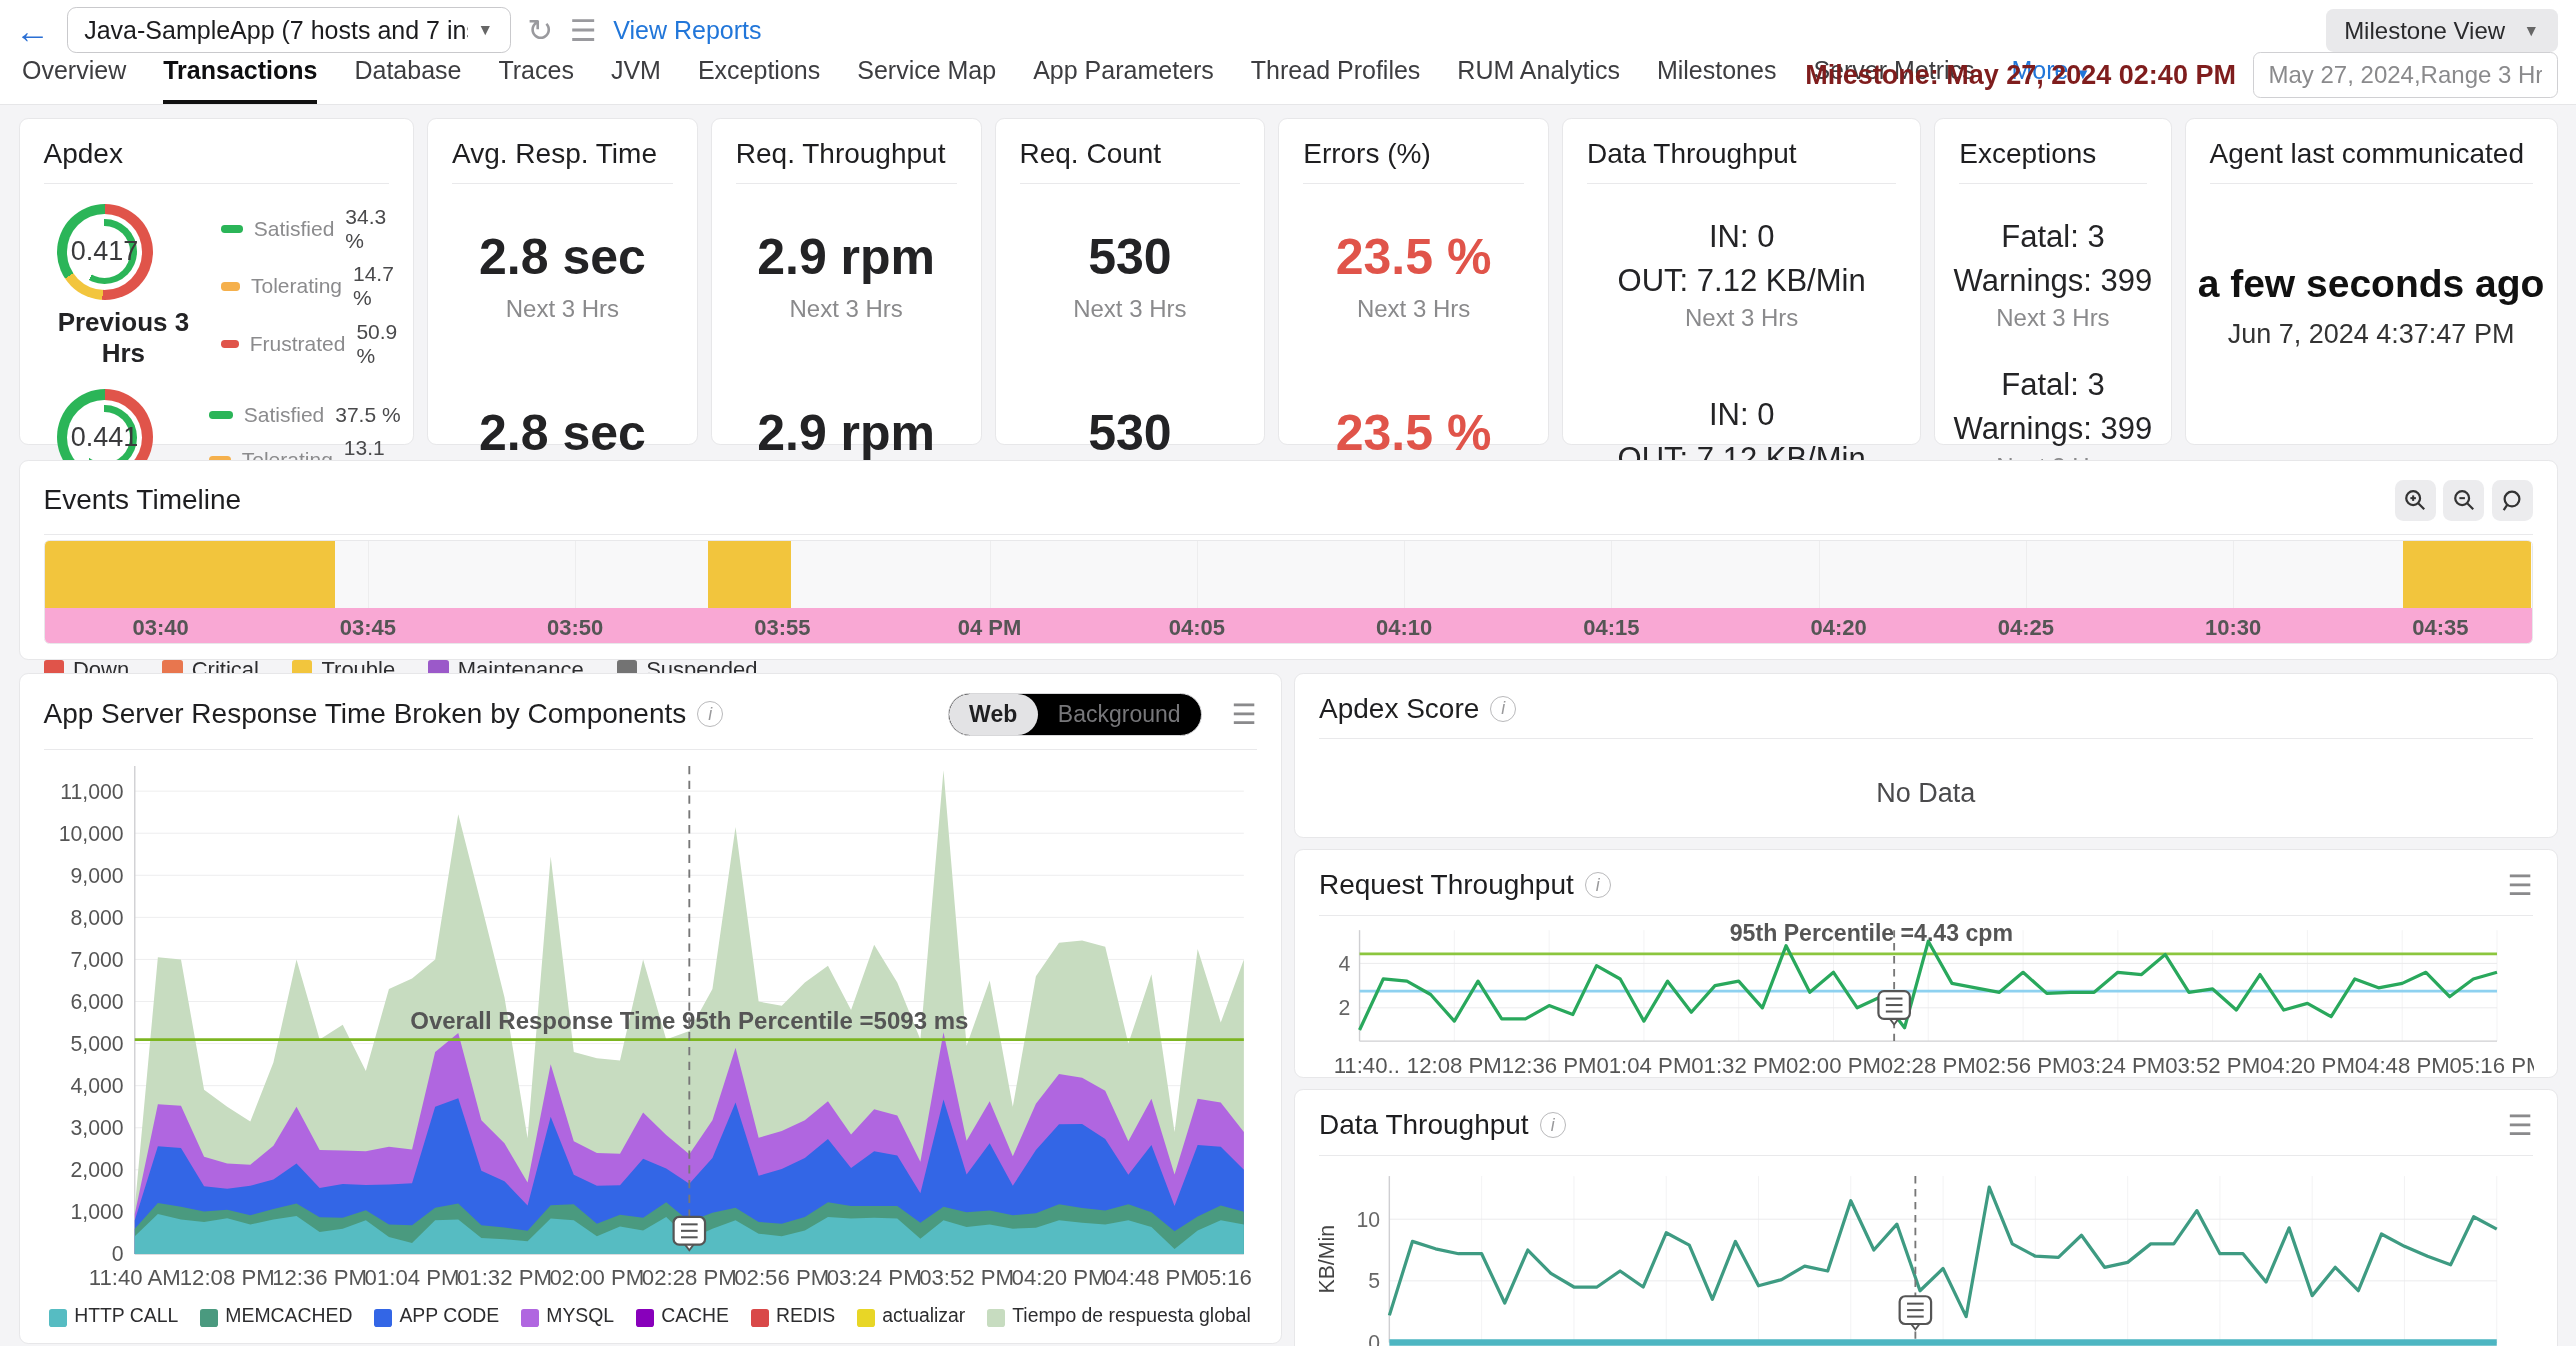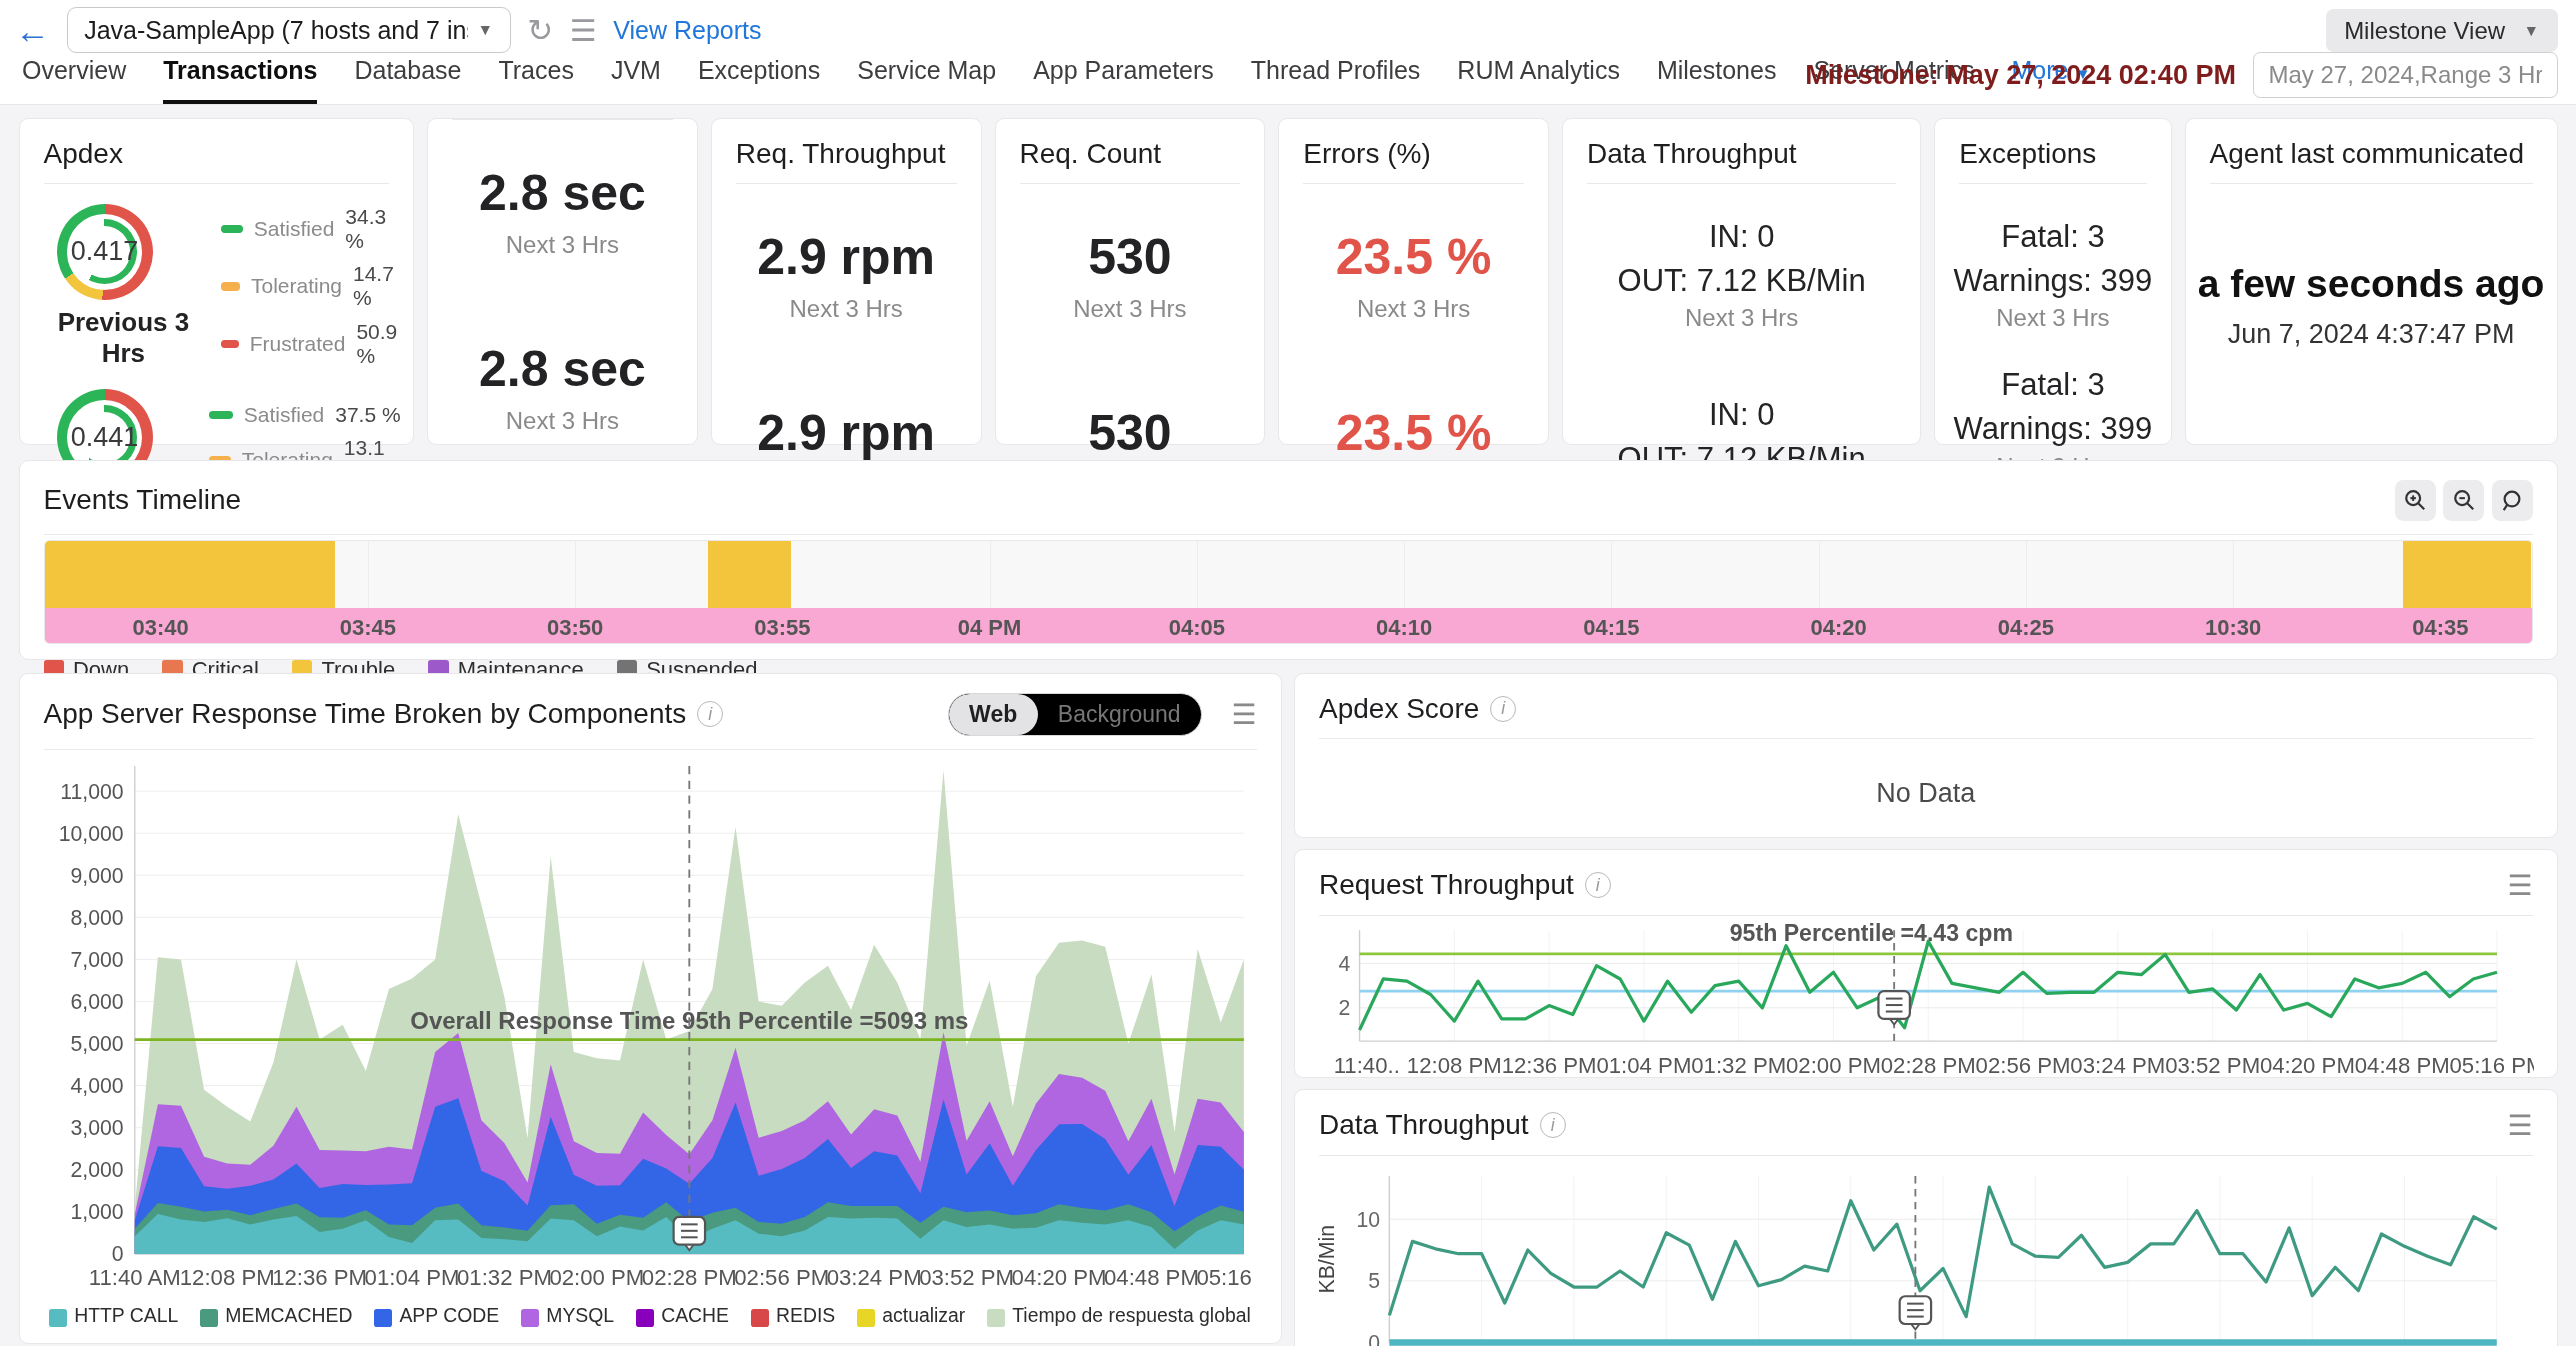--- a/index.html
+++ b/index.html
@@ -190,20 +190,23 @@
               <span class="dash" style="background:#e0544a"></span>
               <span class="lab">Frustrated</span>
               <span class="val">49.4 %</span>
             </div>
           </div>
         </div>
       </div>
   </div>
   <div id="metric-cards" style="display:flex; gap:13px; flex:12.4">
       <div class="card stat-card" style="flex: 1 1 0%;">
+        <div class="card-head">
+          <span class="card-title">Avg. Resp. Time</span>
+        </div>
                  <div class="divider"></div>
         <div class="metric-groups">
           <div>
             <div class="metric-value">2.8 sec</div>
              <div class="metric-sub">Next 3 Hrs</div>
           </div>
           <div>
             <div class="metric-value">2.8 sec</div>
              <div class="metric-sub">Next 3 Hrs</div>
           </div>

